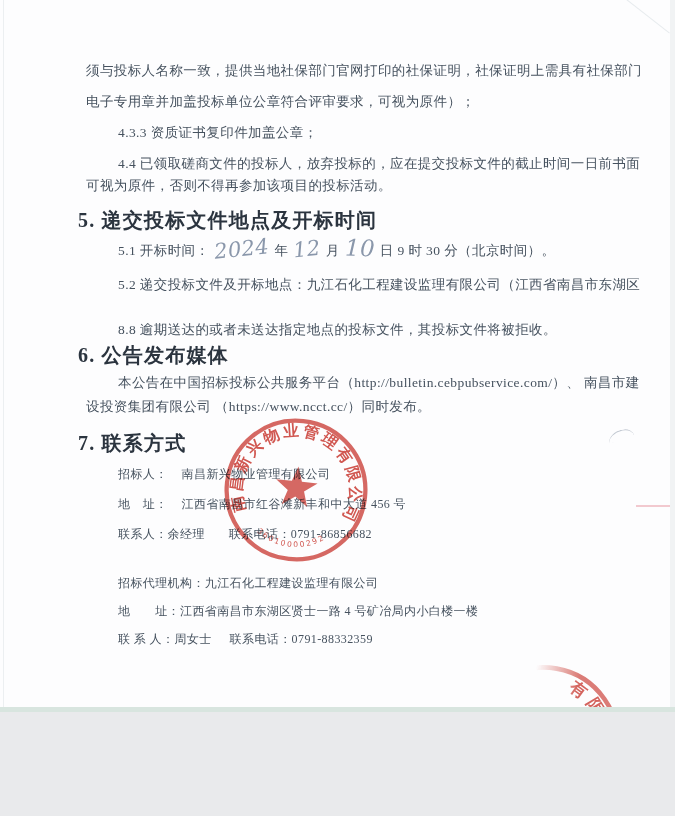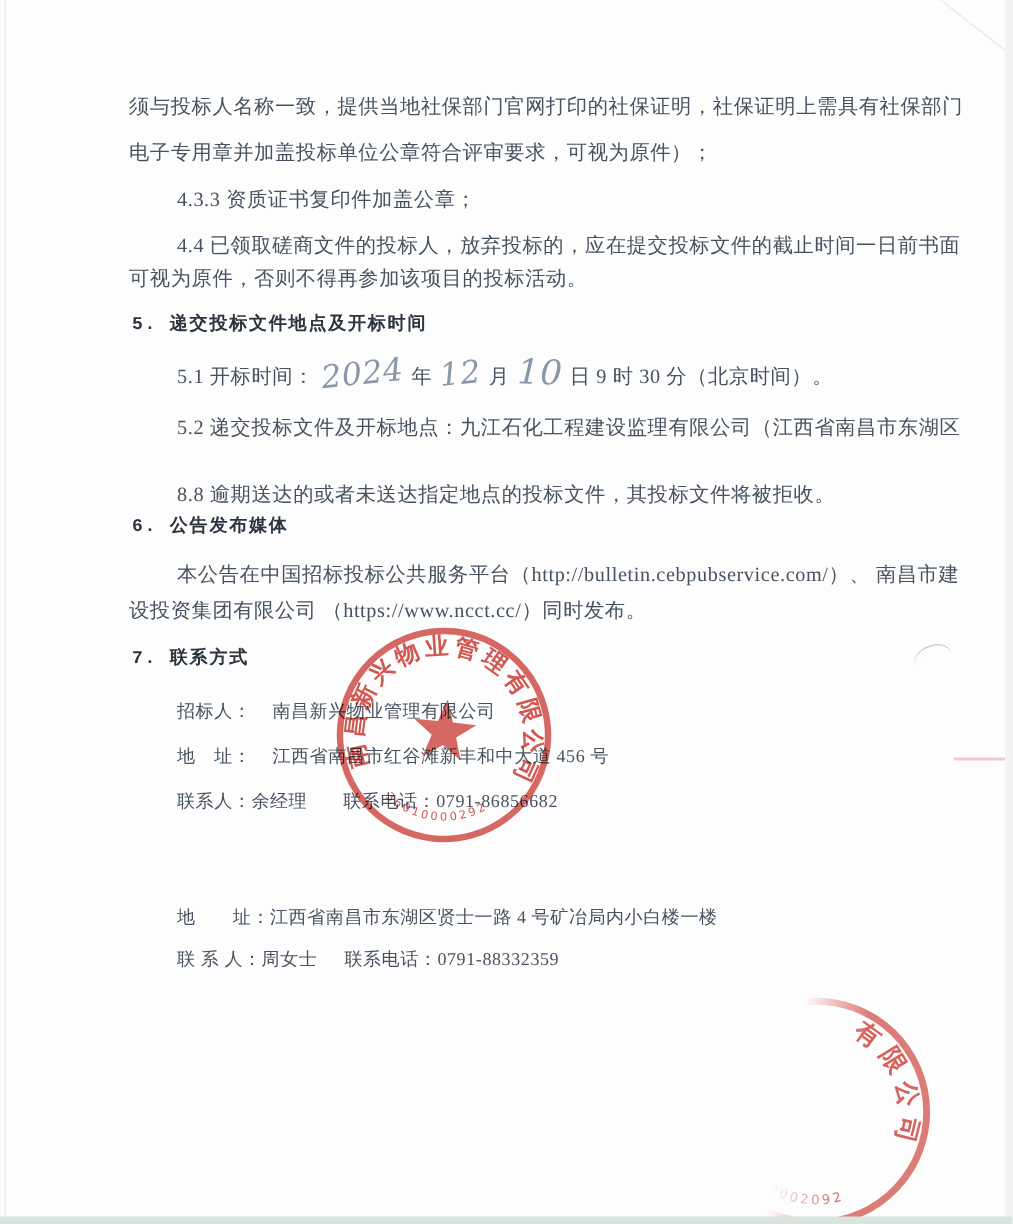--- a/index.html
+++ b/index.html
@@ -1,34 +1,34 @@
 <!DOCTYPE html>
 <html><head>
 <meta charset="utf-8">
 <style>
   html,body{margin:0;padding:0;background:#e9eaec;}
   .page{
     position:relative;
-    width:675px;height:816px;
+    width:675px;height:712px;
     background:#fdfdfe;
     overflow:hidden;
     font-family:"Liberation Serif", serif;
   }
   
   .bl{
     position:absolute;left:86px;
     font-size:13.5px;letter-spacing:.4px;
     color:#46525f;white-space:nowrap;
   }
   .indent{left:118px;}
   .h{
-    position:absolute;left:88px;
-    font-size:12px;font-weight:bold;letter-spacing:1.2px;
+    position:absolute;left:78px;
+    font-size:20px;font-weight:bold;letter-spacing:1.2px;
     color:#2b343f;white-space:nowrap;
-    font-family:Liberation Mono, monospace;
+    font-family:Liberation Serif, serif;
   }
   .row{
     position:absolute;left:118px;
     font-size:12px;letter-spacing:.4px;
     color:#46525f;white-space:nowrap;
   }
   .lbl{display:inline-block;margin-right:14px;}
   .gap-l{margin-left:24px;}
   .gap-m{margin-left:18px;}
   
@@ -82,20 +82,21 @@
   <div class="row" style="top:466px">
     <span class="lbl">招标人：</span><span>南昌新兴物业管理有限公司</span>
   </div>
   <div class="row" style="top:496px">
     <span class="lbl">地　址：</span><span>江西省南昌市红谷滩新丰和中大道 456 号</span>
   </div>
   <div class="row" style="top:526px">
     <span>联系人：余经理</span><span class="gap-l">联系电话：0791-86856682</span>
   </div>
 
+  <div class="row" style="top:575px">招标代理机构：九江石化工程建设监理有限公司</div>
   <div class="row" style="top:603px">地　　址：江西省南昌市东湖区贤士一路 4 号矿冶局内小白楼一楼</div>
   <div class="row" style="top:631px">
     <span>联 系 人：周女士</span><span class="gap-m">联系电话：0791-88332359</span>
   </div>
 
   <svg class="stamp stamp1" width="152" height="152" viewBox="0 0 160 160">
     <defs>
       <path id="arcTop1" d="M 30.6 108.5 A 57 57 0 1 1 129.4 108.5" fill="none"></path>
       <path id="arcBot1" d="M 25.6 105.4 A 60 60 0 0 0 134.4 105.4" fill="none"></path>
     </defs>

